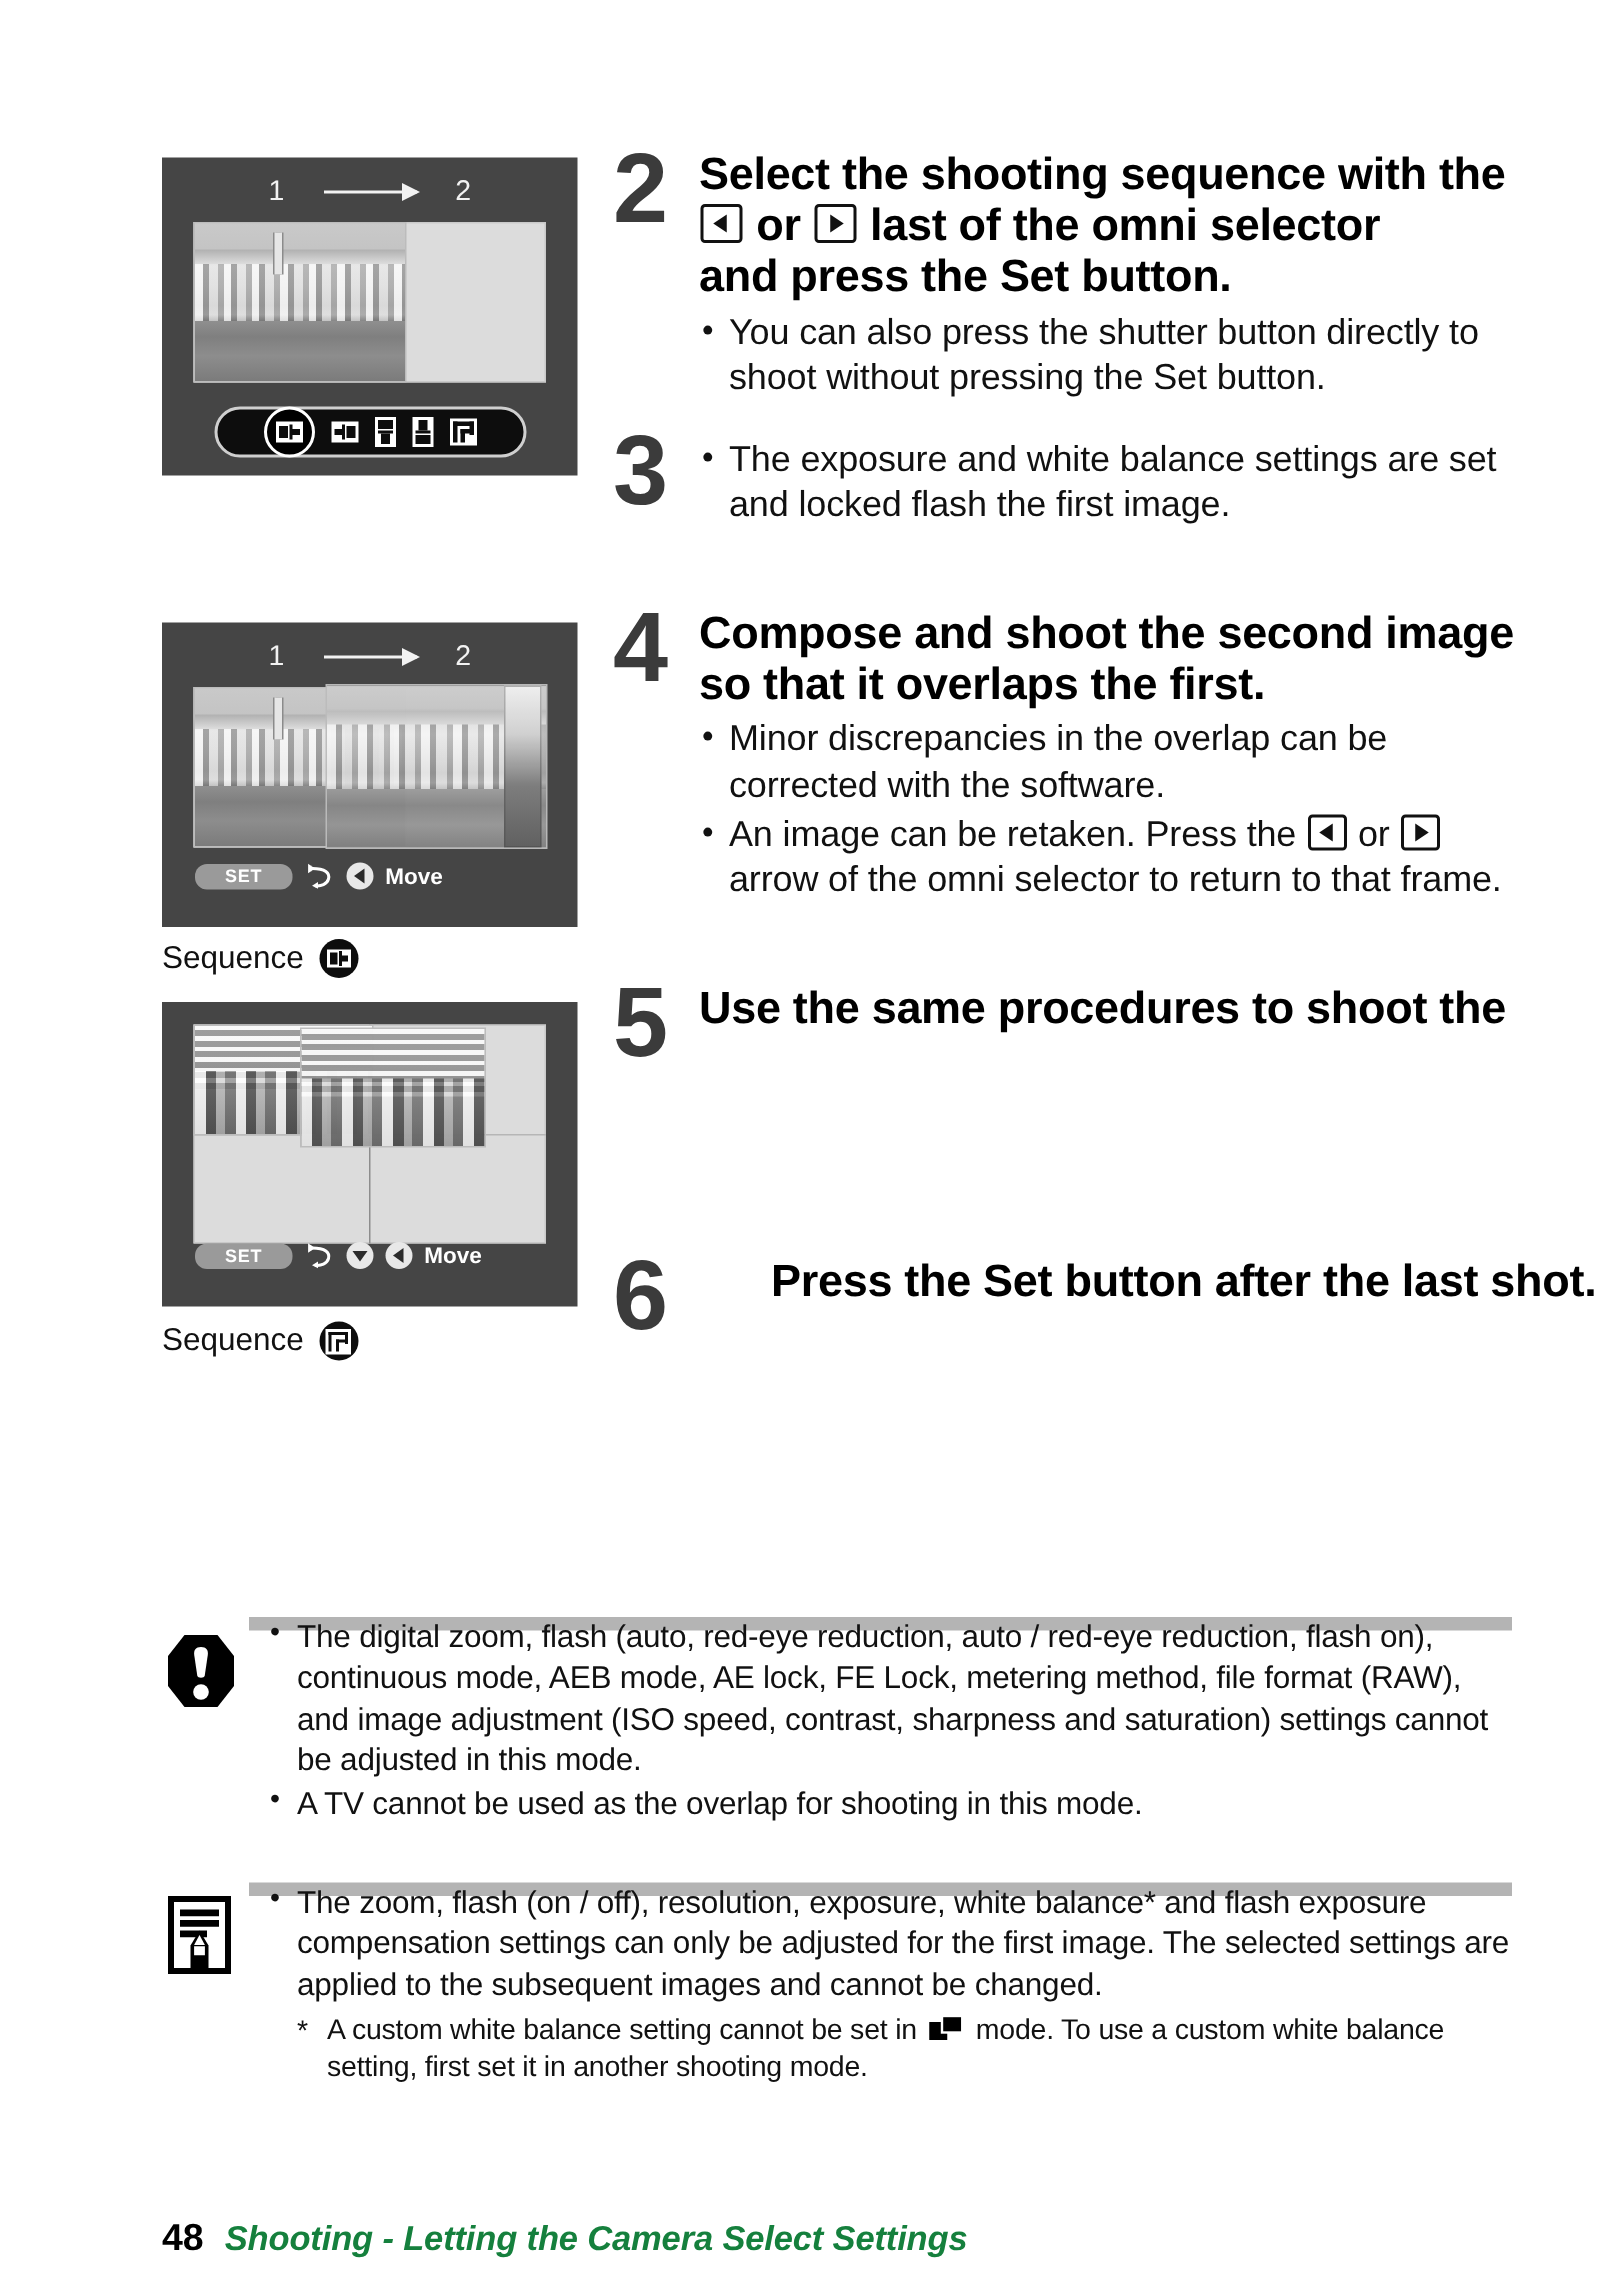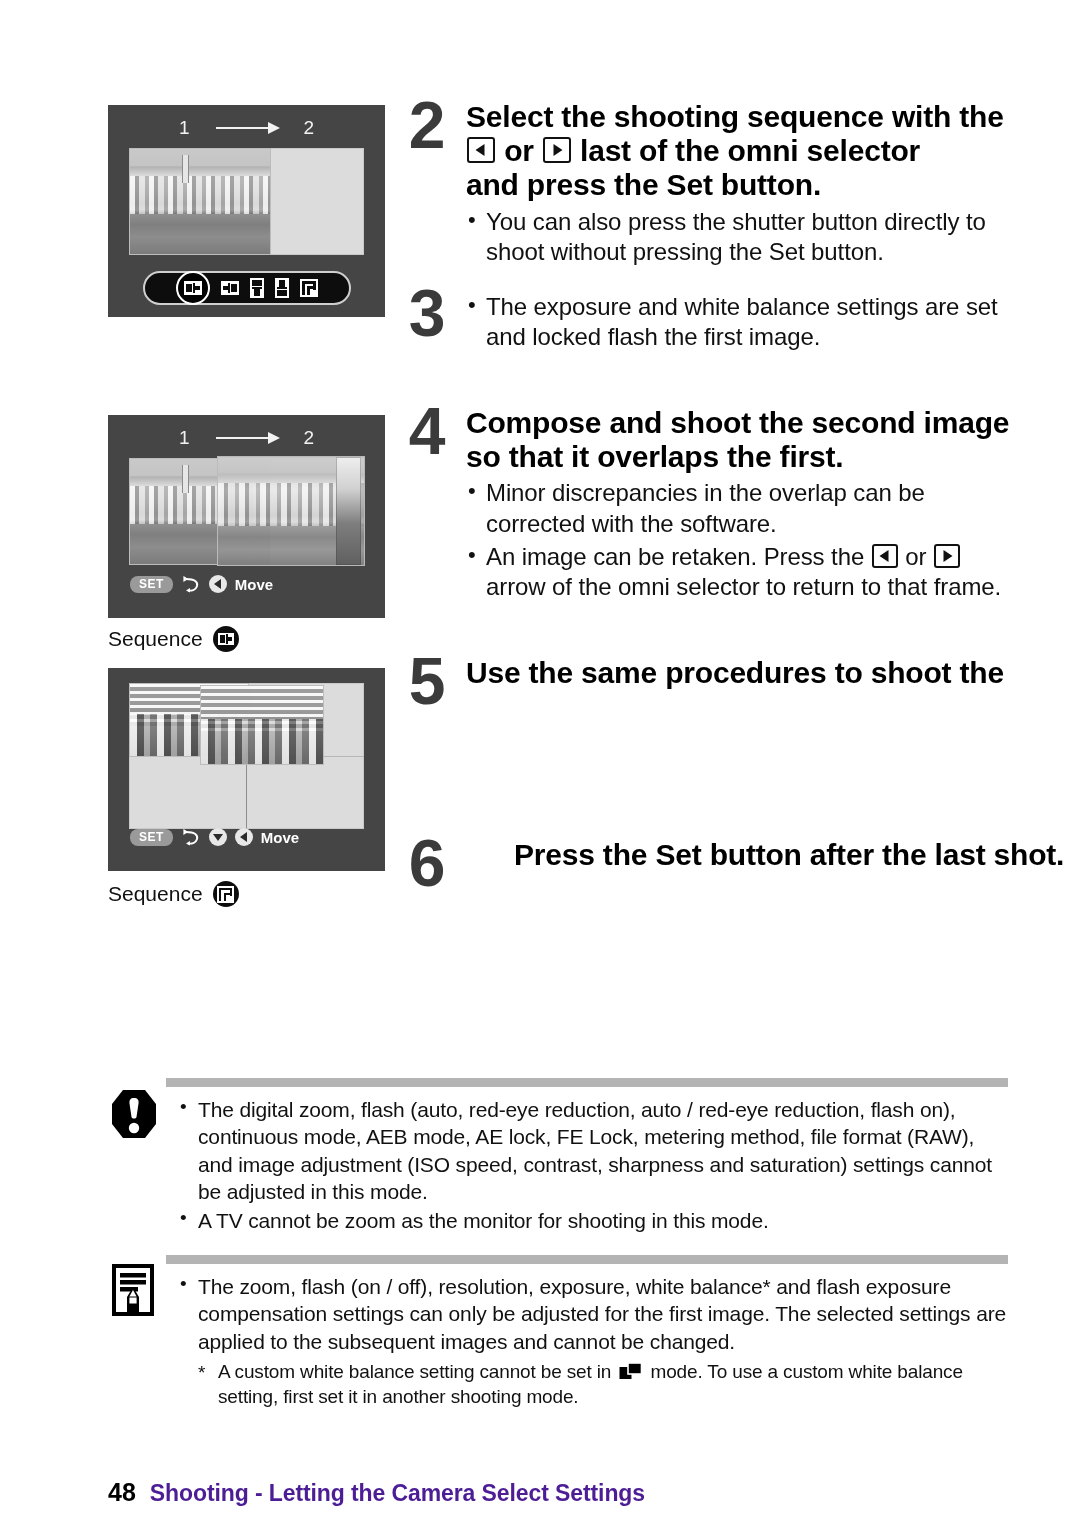--- a/index.html
+++ b/index.html
@@ -186,21 +186,21 @@
     font-size: 15px;
     font-weight: 700;
   }
   .set-pill {
     background: #9a9a9a;
     color: #ffffff;
     font-size: 12px;
     font-weight: 700;
     letter-spacing: .5px;
     border-radius: 8px;
-    padding: 2px 9px 3px;
+    padding: 2px 20px 3px;
     line-height: 1;
   }
   .ret-ic { width: 20px; height: 18px; }
   .dir-ic {
     width: 18px; height: 18px;
     border-radius: 50%;
     background: #e8e8e8;
     display:flex; align-items:center; justify-content:center;
   }
   .dir-ic .tri-l {
@@ -324,21 +324,20 @@
     height: 9px;
     background: #b4b4b4;
   }
   .callout-icon {
     position: absolute;
     left: 0; top: 8px;
     width: 52px; height: 56px;
   }
   .callout-body {
     margin-left: 68px;
-    padding-top: 18px;
   }
   .cl-bullet {
     position: relative;
     padding-left: 22px;
     font-size: 21px;
     line-height: 1.3;
     color: #111;
     margin-bottom: 2px;
     letter-spacing: -0.15px;
   }
@@ -378,22 +377,23 @@
     gap: 14px;
   }
   .footer-page {
     font-size: 25px;
     font-weight: 700;
     color: #000;
   }
   .footer-title {
     font-size: 23px;
     font-weight: 700;
-    color: #4c1d95;
+    color: #15803d;
     letter-spacing: -0.1px;
+    font-style: italic;
   }
 </style>
 </head>
 <body>
 
 <div class="page">
 
   <div class="screen" style="left:108px; top:105px; width:277px; height:212px;">
     <div class="screen-header">
       <span>1</span>
@@ -573,21 +573,21 @@
     <div class="callout-rule"></div>
     <div class="callout-icon">
       <svg viewBox="0 0 52 56" width="52" height="56">
         <polygon points="15,4 37,4 48,18 48,38 37,52 15,52 4,38 4,18" fill="#000"></polygon>
         <path d="M26 12 C22.5 12 21 14 21.5 17.5 L23.5 31 C23.8 33 28.2 33 28.5 31 L30.5 17.5 C31 14 29.5 12 26 12 Z" fill="#fff"></path>
         <circle cx="26" cy="42" r="5.2" fill="#fff"></circle>
       </svg>
     </div>
     <div class="callout-body">
       <div class="cl-bullet">The digital zoom, flash (auto, red-eye reduction, auto / red-eye reduction, flash on), continuous mode, AEB mode, AE lock, FE Lock, metering method, file format (RAW), and image adjustment (ISO speed, contrast, sharpness and saturation) settings cannot be adjusted in this mode.</div>
-      <div class="cl-bullet">A TV cannot be zoom as the monitor for shooting in this mode.</div>
+      <div class="cl-bullet">A TV cannot be used as the overlap for shooting in this mode.</div>
     </div>
   </div>
 
   <div class="callout" style="top:1255px;">
     <div class="callout-rule"></div>
     <div class="callout-icon">
       <svg viewBox="0 0 52 56" width="52" height="56">
         <rect x="6" y="3" width="38" height="48" fill="#fff" stroke="#000" stroke-width="4"></rect>
         <rect x="12" y="10" width="26" height="4.5" fill="#000"></rect>
         <rect x="12" y="17" width="26" height="4.5" fill="#000"></rect>

